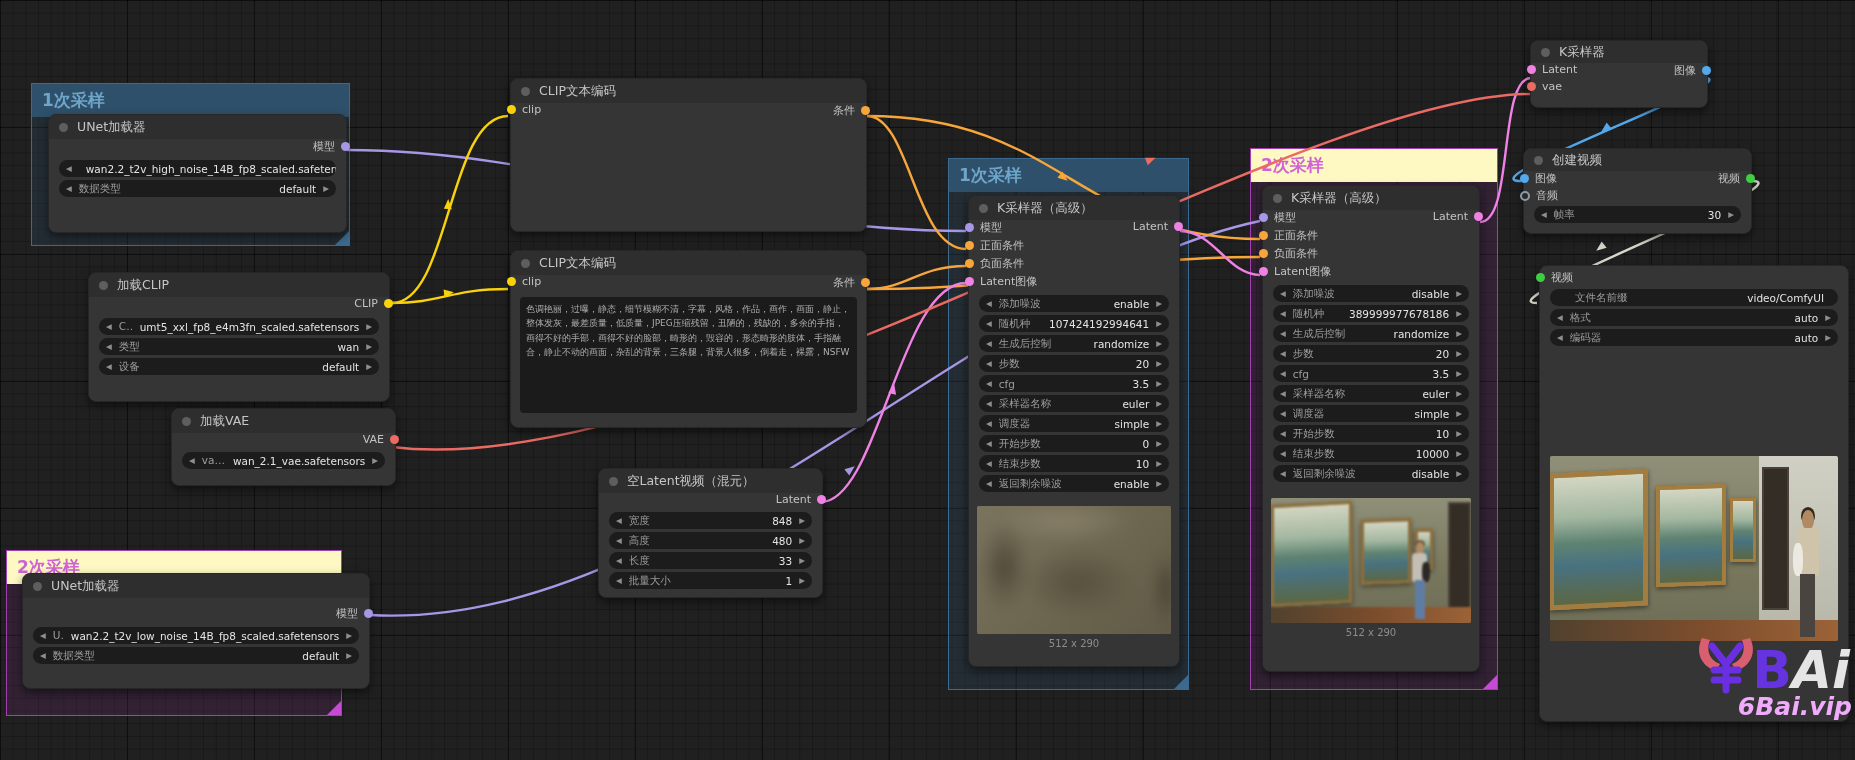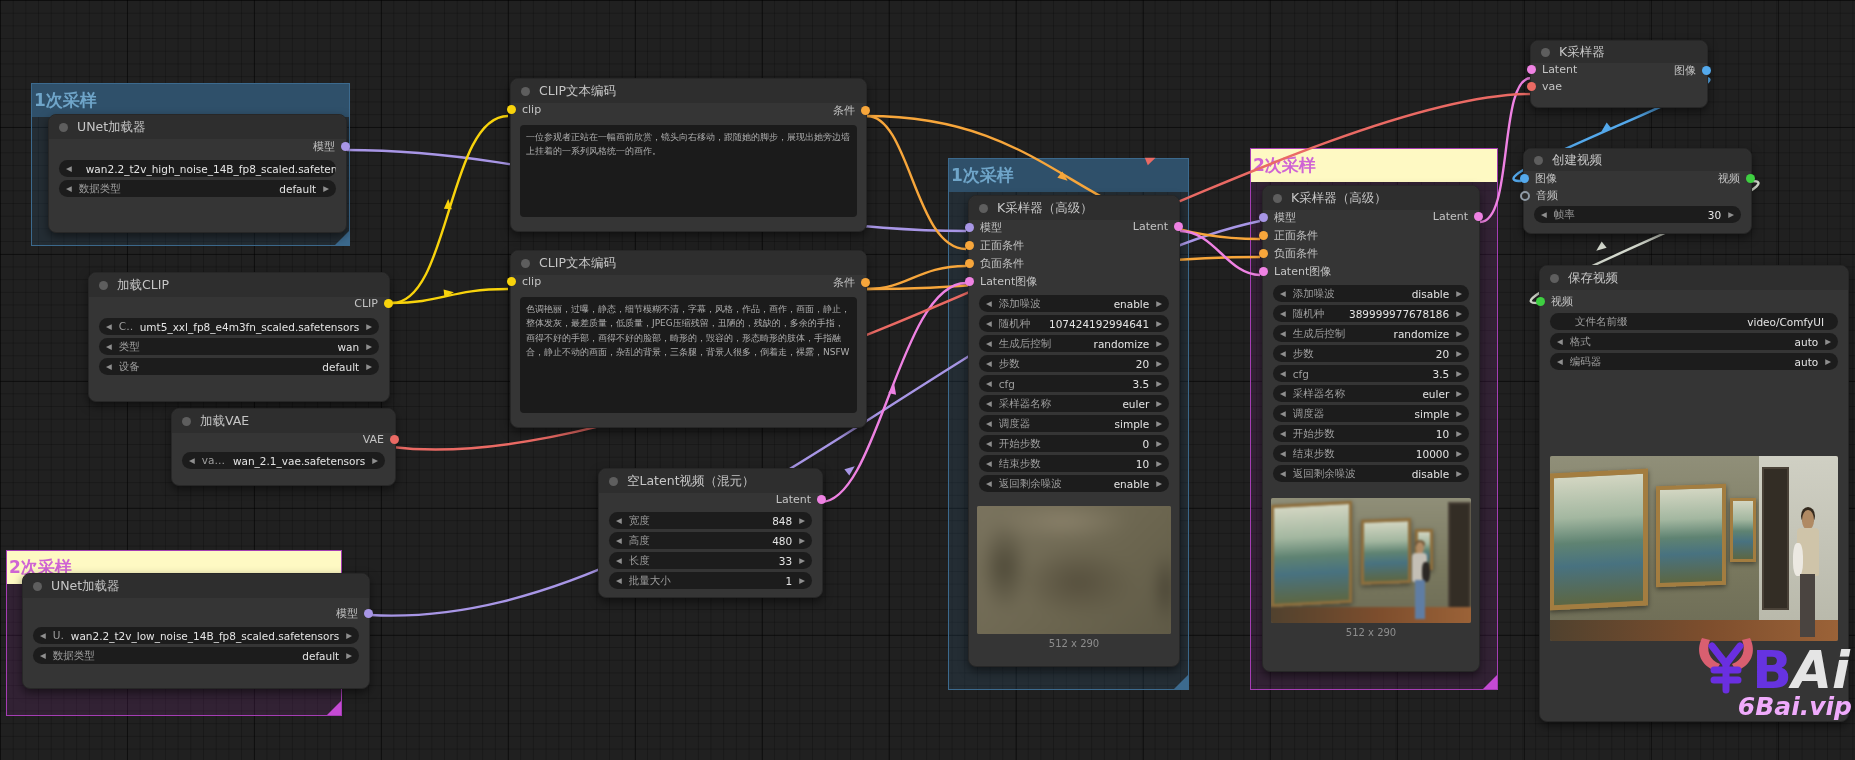--- a/index.html
+++ b/index.html
@@ -9,21 +9,21 @@
     background-color:#202020;
     background-image:
       linear-gradient(rgba(0,0,0,.45) 1px, transparent 1px),
       linear-gradient(90deg, rgba(0,0,0,.45) 1px, transparent 1px),
       linear-gradient(rgba(0,0,0,.22) 1px, transparent 1px),
       linear-gradient(90deg, rgba(0,0,0,.22) 1px, transparent 1px);
     background-size:127px 127px,127px 127px,12.7px 12.7px,12.7px 12.7px;
   }
   
   .group{position:absolute;z-index:1;border:1px solid;}
-  .group .ghead{height:33px;display:flex;align-items:center;padding:0 2px;font-size:17px;font-weight:bold;}
+  .group .ghead{height:33px;display:flex;align-items:center;padding:0 10px;font-size:17px;font-weight:bold;}
   .group.blue{border-color:#3c6a8e;background:rgba(54,100,136,.20);}
   .group.blue .ghead{background:#2f506a;color:#6fa5c9;}
   .group.mag{border-color:#a53db4;background:rgba(150,50,160,.16);}
   .group.mag .ghead{background:#fef9c3;color:#cf63d4;text-align:center;}
   .group::after{content:"";position:absolute;right:0;bottom:0;border-style:solid;border-width:0 0 14px 14px;border-color:transparent;}
   .group.blue::after{border-bottom-color:#3c6a8e;}
   .group.mag::after{border-bottom-color:#c54ad4;}
   
   .node{position:absolute;z-index:3;background:#353535;border:1px solid #272727;border-radius:8px;
         box-shadow:0 4px 10px rgba(0,0,0,.5);color:#ccc;font-size:11px;}
@@ -252,21 +252,20 @@
   <div class="srow">
     <span class="ing">
         <span class="pin clip"></span>
         <span class="slabel">clip</span>
       </span>
     <span class="outg">
         <span class="slabel">条件</span>
         <span class="pin cond"></span>
       </span>
   </div>
-  <div class="prompt" style="height:82px">一位参观者正站在一幅画前欣赏，镜头向右移动，跟随她的脚步，展现出她旁边墙上挂着的一系列风格统一的画作。</div>
 </div>
 
 <div class="node" style="left:510px;top:250px;width:355px;height:176px">
   <div class="ntitle">
       <span class="tdot"></span>
       <span>CLIP文本编码</span>
     </div>
   <div class="srow">
     <span class="ing">
         <span class="pin clip"></span>
@@ -577,24 +576,20 @@
     </div>
   <div class="widget">
       <span class="arr">◀</span>
       <span class="wlabel">帧率</span>
       <span class="wvalue">30</span>
       <span class="arr">▶</span>
     </div>
 </div>
 
 <div class="node" style="left:1539px;top:265px;width:308px;height:455px">
-  <div class="ntitle">
-      <span class="tdot"></span>
-      <span>保存视频</span>
-    </div>
   <div class="pad4"></div>
   <div class="srow" style="height:16px">
       <span class="ing">
         <span class="pin video"></span>
         <span class="slabel">视频</span>
       </span>
     </div>
   <div class="widget">
       <span class="wlabel" style="margin-left:18px">文件名前缀</span>
       <span class="wvalue">video/ComfyUI</span>

